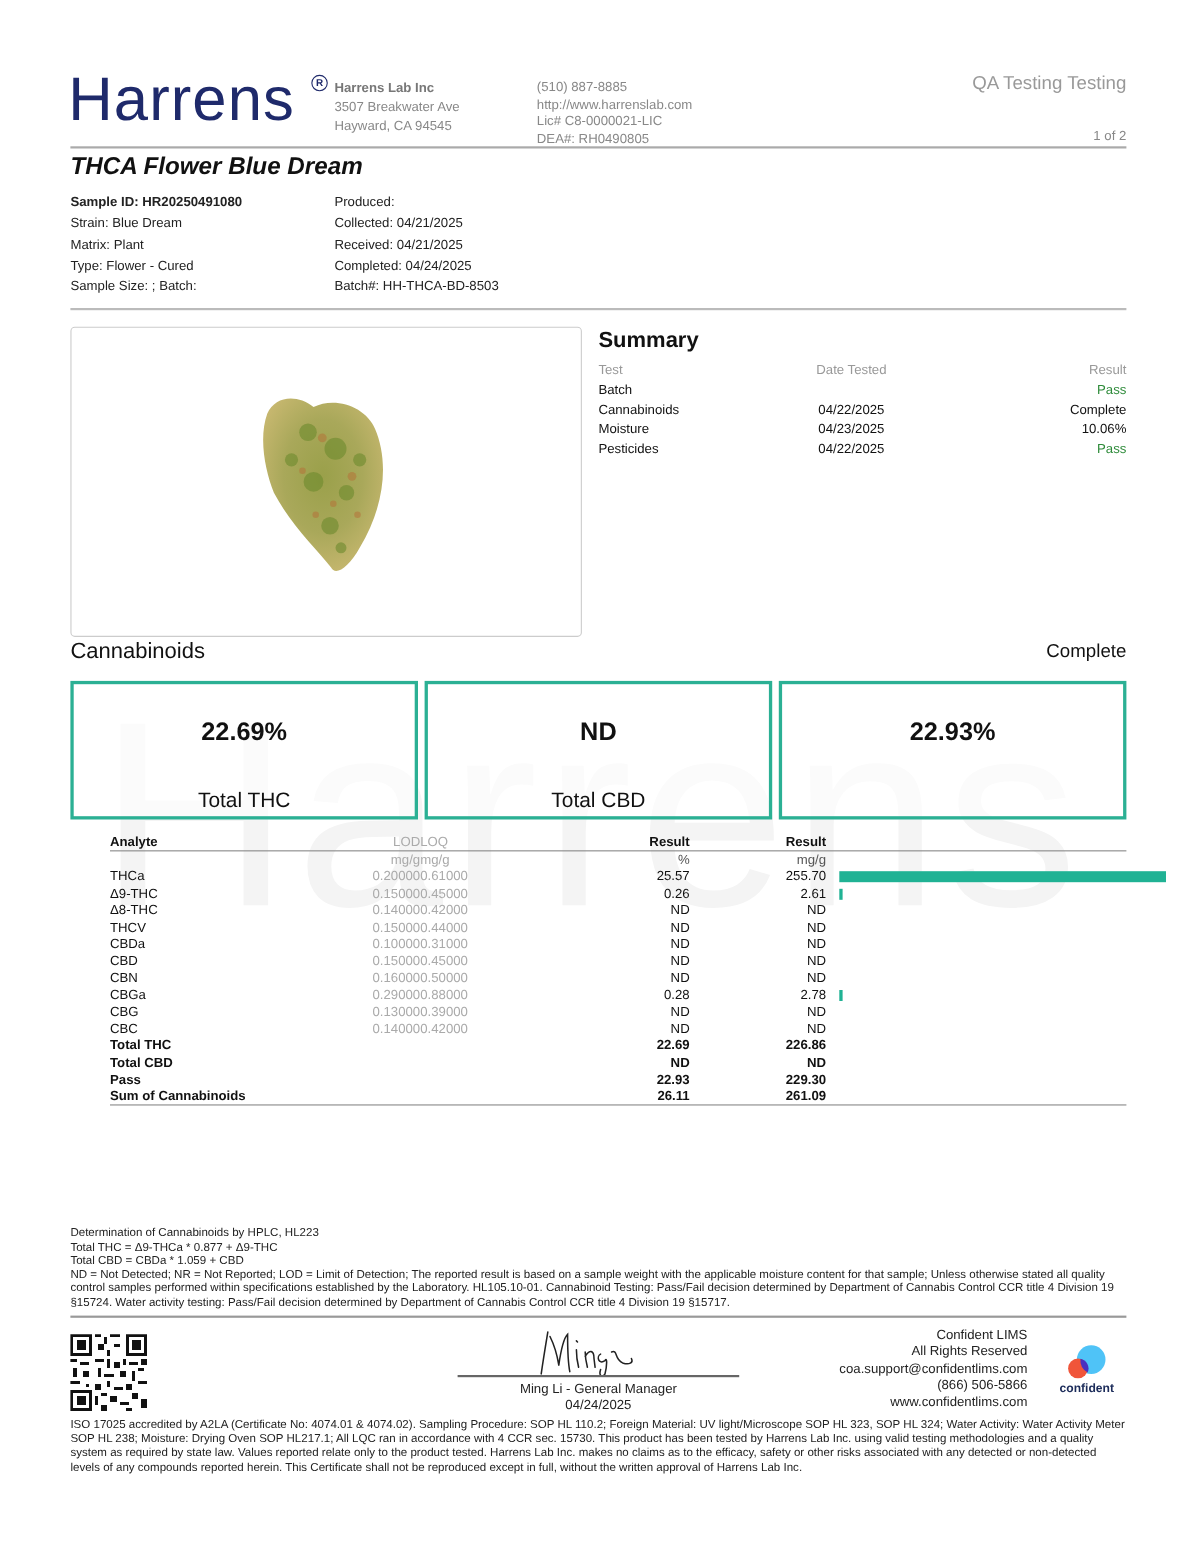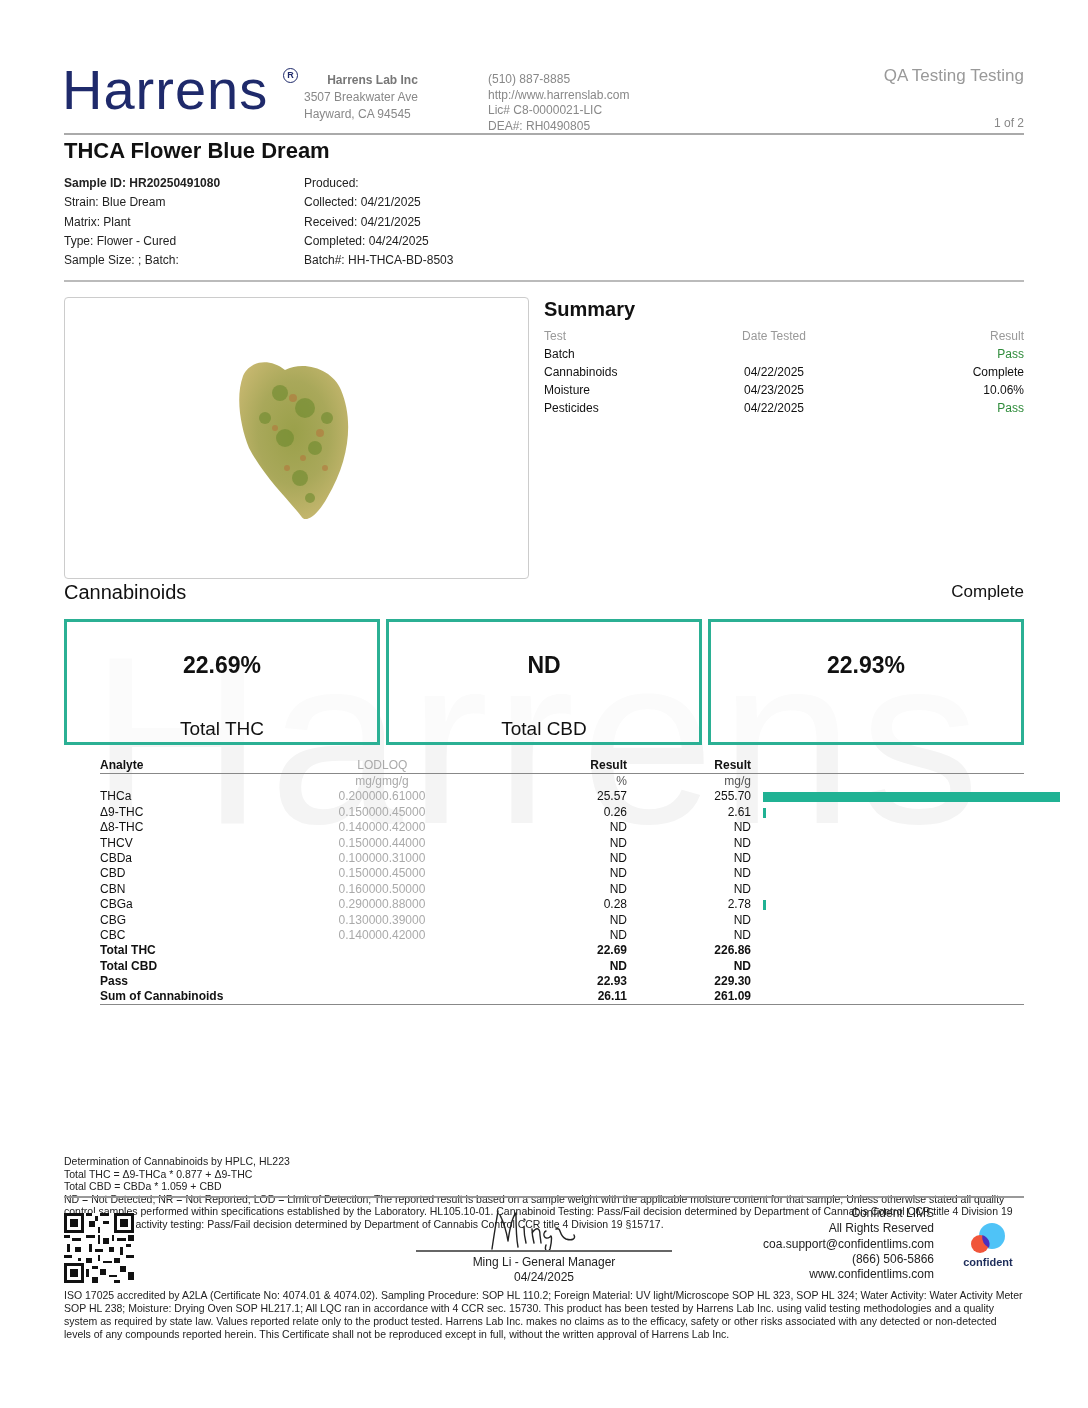--- a/index.html
+++ b/index.html
@@ -4,27 +4,27 @@
 <style>
   * { box-sizing: border-box; margin: 0; padding: 0; }
   html, body { width: 1088px; height: 1408px; background: #fff; overflow: hidden; }
   body { font-family: "Liberation Sans", "DejaVu Sans", sans-serif; color: #111; position: relative; }
   .abs { position: absolute; }
 
   
   .logo { left: 62px; top: 62px; font-size: 56px; color: #1f2a6b; letter-spacing: 1px; font-weight: normal; line-height: 1; }
   .logo-reg { left: 283px; top: 68px; width: 15px; height: 15px; border: 1.5px solid #1f2a6b; border-radius: 50%; font-size: 9px; color: #1f2a6b; text-align: center; line-height: 12px; font-weight: bold; }
   .addr { left: 304px; top: 72px; font-size: 12px; color: #888; line-height: 17px; }
-  .addr .lab { font-weight: bold; color: #777; text-align: right; }
+  .addr .lab { font-weight: bold; color: #777; }
   .contact { left: 488px; top: 72px; font-size: 12px; color: #888; line-height: 15.5px; }
   .qa { right: 64px; top: 66px; font-size: 17px; color: #999; text-align: right; }
   .page { right: 64px; top: 116px; font-size: 12px; color: #888; }
   .rule { left: 64px; width: 960px; height: 2px; background: #aaa; }
 
-  .title { left: 64px; top: 138px; font-size: 22px; font-weight: bold; color: #111; }
+  .title { left: 64px; top: 138px; font-size: 22px; font-weight: bold; color: #111; font-style: italic; }
   .meta { font-size: 12px; line-height: 19.3px; color: #222; }
   .meta .b { font-weight: bold; }
 
   
   .imgbox { left: 64px; top: 297px; width: 465px; height: 282px; border: 1.5px solid #ccc; border-radius: 4px; background: #fff; overflow: hidden; }
 
   
   .summary { left: 544px; top: 298px; width: 480px; }
   .summary h2 { font-size: 20px; font-weight: bold; color: #111; margin-bottom: 6px; }
   .srow { display: flex; font-size: 12px; height: 18px; line-height: 18px; }
@@ -51,21 +51,21 @@
   .trow .r1 { width: 123px; text-align: right; }
   .trow .r2 { width: 124px; text-align: right; }
   .trow.head { font-weight: bold; border-bottom: 1.5px solid #888; height: 16px; }
   .trow.head .lod, .trow.head .loq { font-weight: normal; }
   .trow.units .a, .trow.units .r1, .trow.units .r2 { color: #555; }
   .trow.tot { font-weight: bold; }
   .trow.last { border-bottom: 1.5px solid #888; }
   .bar { position: absolute; left: 663px; top: 3px; height: 10px; background: #20b294; }
 
   
-  .notes { left: 64px; top: 1115px; width: 960px; font-size: 10.5px; line-height: 12.6px; color: #222; margin-top: 40px; }
+  .notes { left: 64px; top: 1115px; width: 960px; font-size: 10.5px; line-height: 12.6px; color: #222; }
 
   
   .qr { left: 64px; top: 1213px; width: 70px; height: 70px; }
   .sig-line { left: 416px; top: 1250px; width: 256px; height: 1.5px; background: #666; }
   .sig-name { left: 416px; top: 1255px; width: 256px; text-align: center; font-size: 12px; line-height: 15px; color: #222; }
   .sig { left: 480px; top: 1205px; }
   .lims { right: 154px; top: 1206px; text-align: right; font-size: 12px; line-height: 15.3px; color: #222; }
   .conf-text { left: 958px; top: 1256px; width: 60px; text-align: center; font-size: 11px; color: #1c2c5a; font-weight: bold; }
   .legal { left: 64px; top: 1289px; width: 960px; font-size: 10.5px; line-height: 13px; color: #222; }
 </style>

